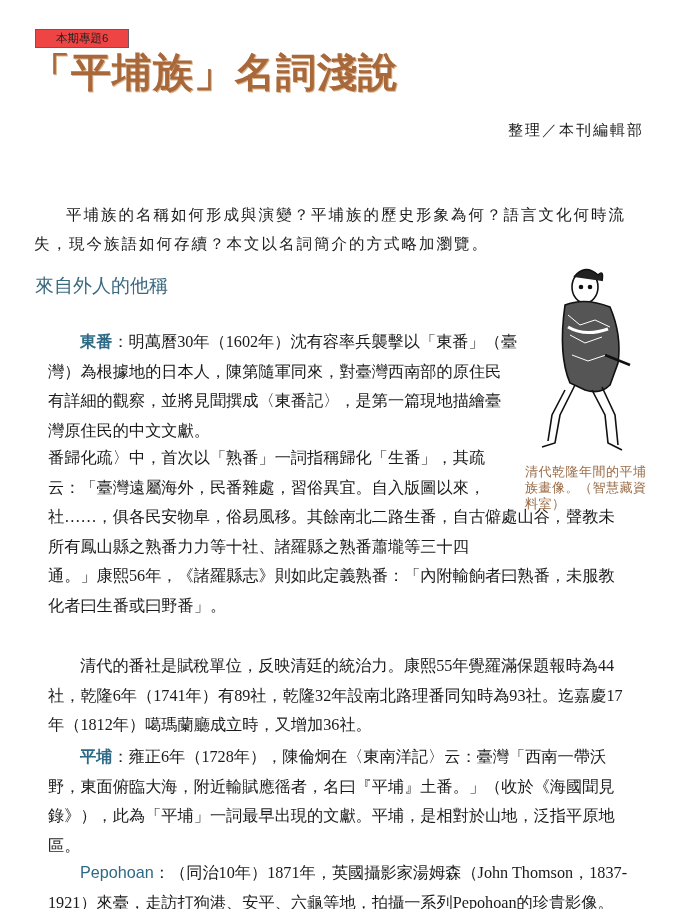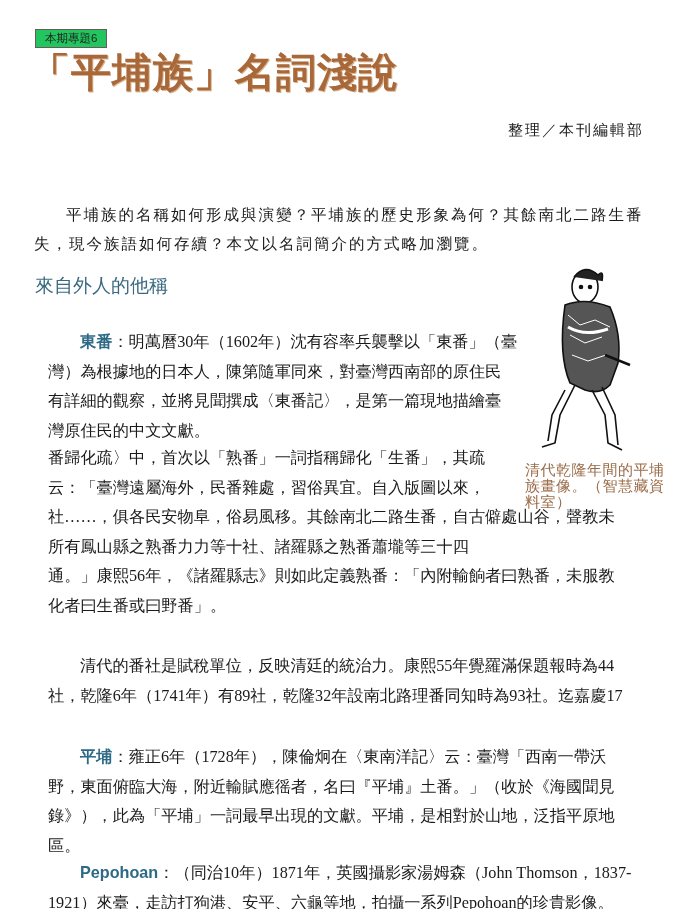--- a/index.html
+++ b/index.html
@@ -1,50 +1,50 @@
 <!DOCTYPE html>
 <html><head>
   <meta charset="utf-8">
   <style>
     html, body { margin: 0; padding: 0; background: #ffffff; }
     body { width: 684px; height: 909px; position: relative; overflow: hidden;
       font-family: "Liberation Serif", "DejaVu Serif", serif; color: #1a1a1a; }
-    .badge { position: absolute; left: 35px; top: 29px; height: 17px; padding: 0 9px;
-      background: #22c55e; border: 1px solid #6a5a60; font-family: "Liberation Sans", "DejaVu Sans", sans-serif;
+    .badge { position: absolute; left: 35px; top: 29px; height: 17px; padding: 0 20px;
+      background: #ef4444; border: 1px solid #6a5a60; font-family: "Liberation Sans", "DejaVu Sans", sans-serif;
       font-size: 11.5px; line-height: 17px; color: #222; white-space: nowrap; }
     .title { position: absolute; left: 30px; top: 52px; font-size: 40px; font-weight: bold;
       color: #a8683a; letter-spacing: 1px; line-height: 42px; white-space: nowrap;
       text-shadow: 1px 1px 0 #d9b48f; }
     .byline { position: absolute; right: 40px; top: 120px; font-size: 15px; letter-spacing: 2px;
       line-height: 20px; white-space: nowrap; }
     .intro { position: absolute; left: 34px; top: 200px; width: 620px; font-size: 15.5px;
       line-height: 29px; letter-spacing: 2px; }
     .section-heading { position: absolute; left: 35px; top: 273px; font-family: "Liberation Sans", "DejaVu Sans", sans-serif;
       font-size: 19px; font-weight: normal; color: #3b6a80; line-height: 26px; white-space: nowrap; }
     .figure { position: absolute; left: 525px; top: 265px; width: 145px; }
     .figure svg { display: block; margin-left: 5px; }
-    .caption { margin-top: 4px; font-family: Liberation Mono, monospace; font-size: 15px;
+    .caption { margin-top: 4px; font-family: Liberation Serif, serif; font-size: 13px;
       line-height: 16px; color: #9a6b47; letter-spacing: 0.5px; width: 120px; }
     .para { position: absolute; left: 36px; font-size: 16.2px; line-height: 29.5px; margin: 12px; }
     .para.narrow { width: 490px; }
     .para.wide { width: 612px; }
     .para .term { color: #2e6a86; font-weight: bold; font-family: "Liberation Sans", "DejaVu Sans", sans-serif; }
-    .para .term.plain { font-weight: bold; }
+    .para .term.plain { font-weight: normal; }
     .indent { display: inline-block; width: 32px; }
     .line { display: block; white-space: nowrap; }
   </style>
 </head>
 <body>
 
 <div class="badge">本期專題6</div>
 <div class="title">「平埔族」名詞淺說</div>
 <div class="byline">整理／本刊編輯部</div>
 
 <div class="intro">
-  <span class="line"><span class="indent"></span><span>平埔族的名稱如何形成與演變？平埔族的歷史形象為何？其餘南北二路生番</span></span>
+  <span class="line"><span class="indent"></span><span>平埔族的名稱如何形成與演變？平埔族的歷史形象為何？語言文化何時流</span></span>
   <span class="line">失，現今族語如何存續？本文以名詞簡介的方式略加瀏覽。</span>
 </div>
 
 <div class="section-heading">來自外人的他稱</div>
 
 <div class="figure">
   <svg width="120" height="195" viewBox="0 0 120 195">
     <g fill="none" stroke="#111" stroke-width="1.6">
 
       <ellipse cx="55" cy="22" rx="13" ry="16" fill="#fff"></ellipse>
@@ -86,20 +86,21 @@
   <span class="line">云：「臺灣遠屬海外，民番雜處，習俗異宜。自入版圖以來，</span>
   <span class="line">社……，俱各民安物阜，俗易風移。其餘南北二路生番，自古僻處山谷，聲教未</span>
   <span class="line">所有鳳山縣之熟番力力等十社、諸羅縣之熟番蕭壠等三十四</span>
   <span class="line">通。」康熙56年，《諸羅縣志》則如此定義熟番：「內附輸餉者曰熟番，未服教</span>
   <span class="line">化者曰生番或曰野番」。</span>
 </div>
 
 <div class="para wide" style="top:640px;">
   <span class="line"><span class="indent"></span><span>清代的番社是賦稅單位，反映清廷的統治力。康熙55年覺羅滿保題報時為44</span></span>
   <span class="line">社，乾隆6年（1741年）有89社，乾隆32年設南北路理番同知時為93社。迄嘉慶17</span>
+  <span class="line">年（1812年）噶瑪蘭廳成立時，又增加36社。</span>
 </div>
 
 <div class="para wide" style="top:730px;">
   <span class="line"><span class="indent"></span><span class="term">平埔</span><span>：雍正6年（1728年），陳倫炯在〈東南洋記〉云：臺灣「西南一帶沃</span></span>
   <span class="line">野，東面俯臨大海，附近輸賦應徭者，名曰『平埔』土番。」（收於《海國聞見</span>
   <span class="line">錄》），此為「平埔」一詞最早出現的文獻。平埔，是相對於山地，泛指平原地</span>
   <span class="line">區。</span>
 </div>
 
 <div class="para wide" style="top:846px;">

